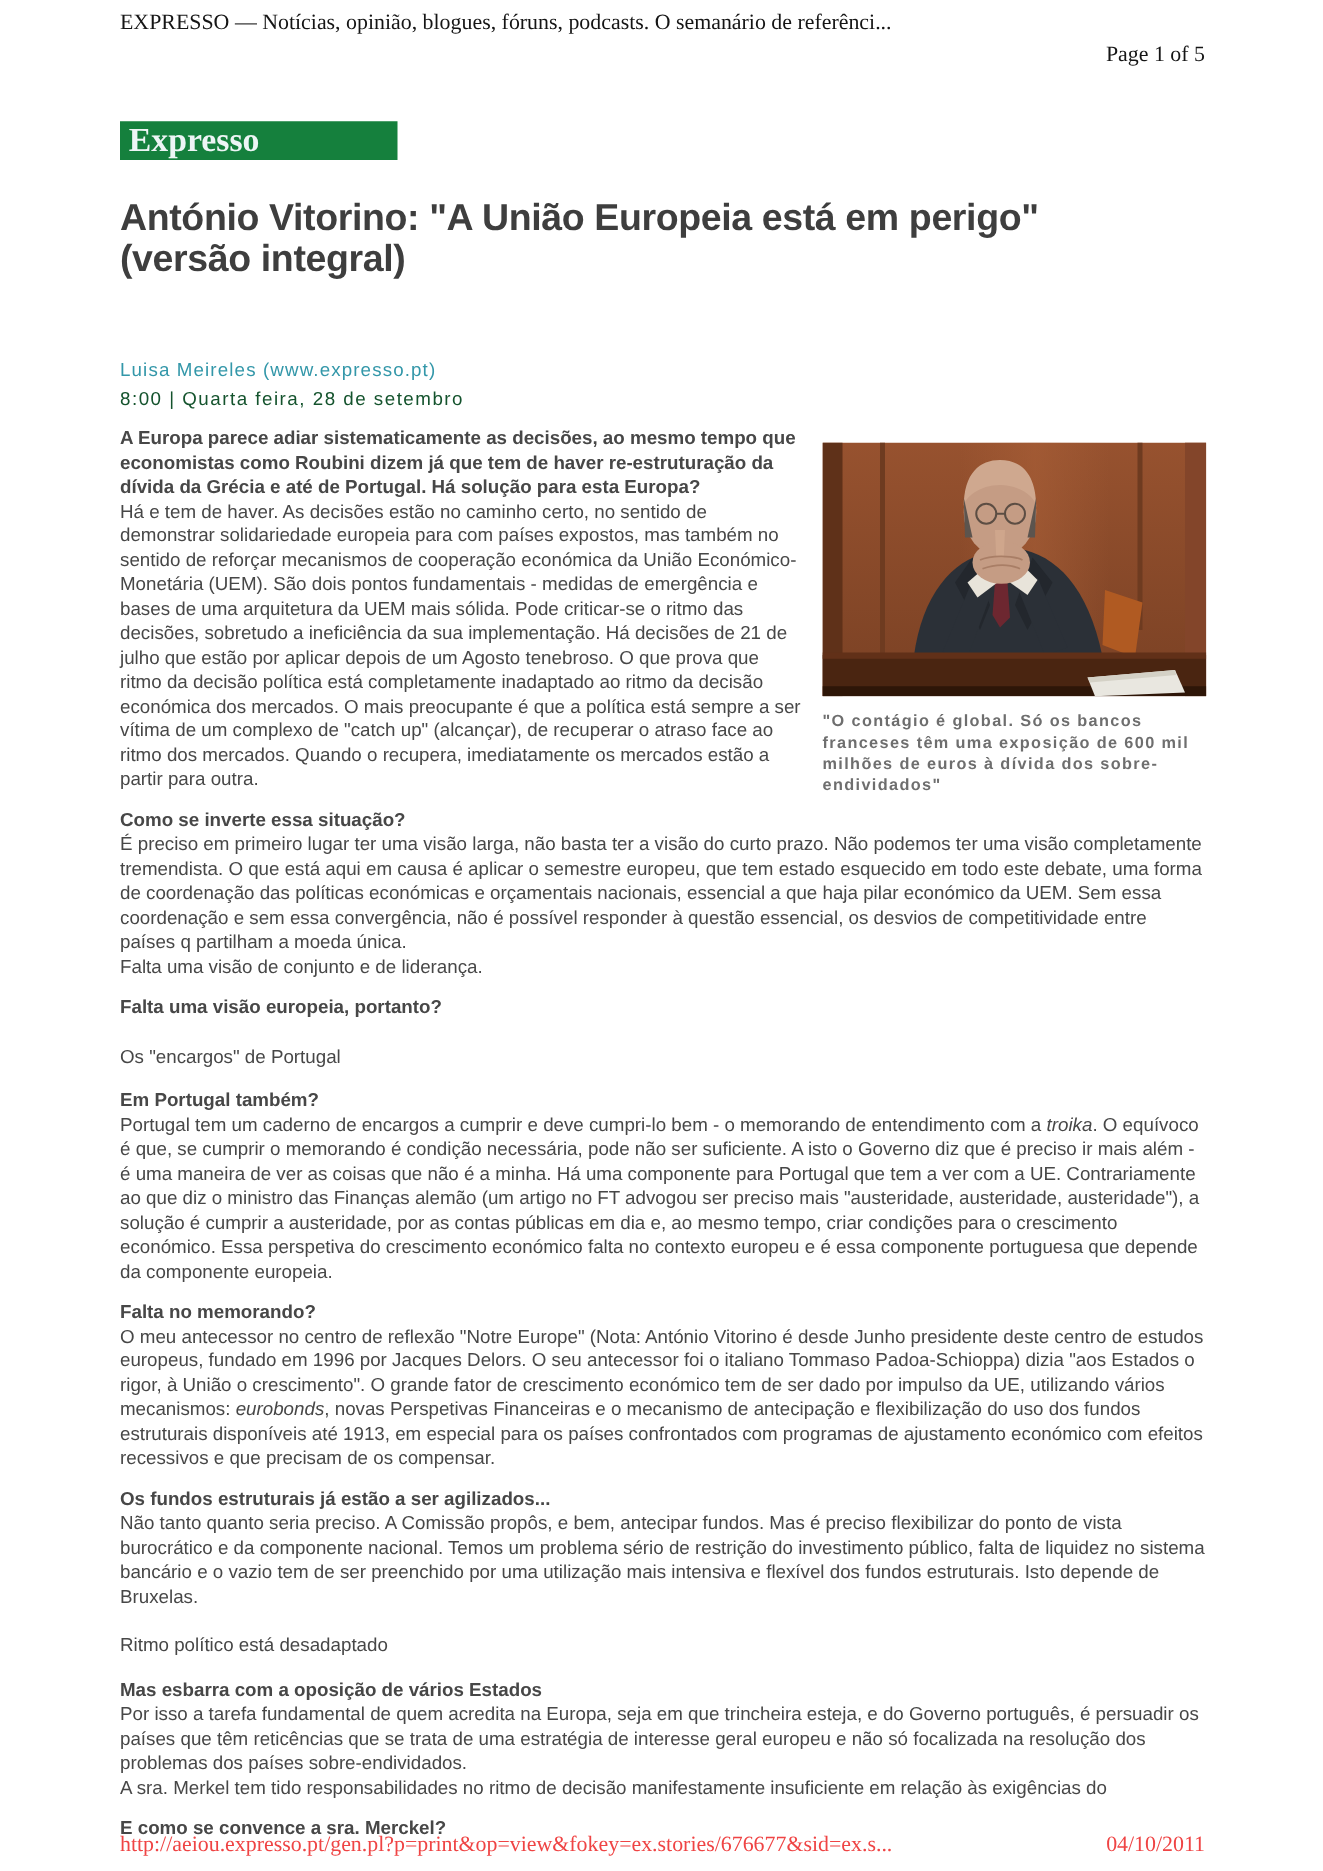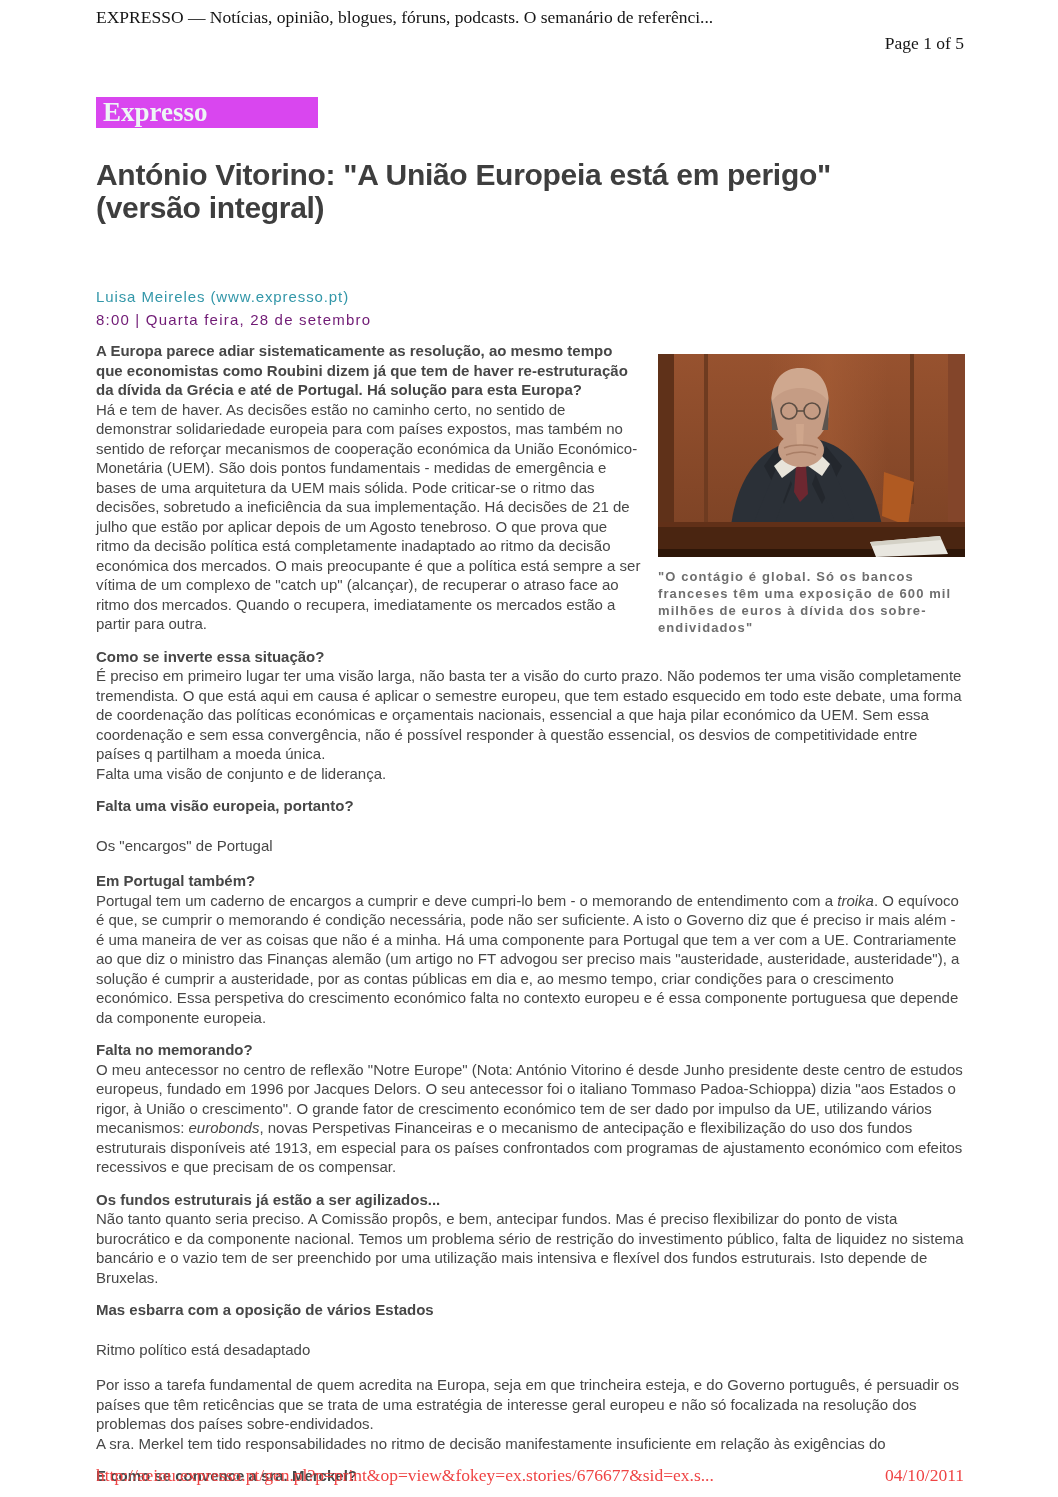--- a/index.html
+++ b/index.html
@@ -10,36 +10,36 @@
   .pageheader{
     position:absolute;top:7px;left:96px;width:868px;
     display:flex;justify-content:space-between;align-items:flex-start;
     font-family:"Liberation Serif",serif;font-size:17.5px;color:#151515;
     white-space:nowrap;
   }
   .pageheader .hleft{overflow:hidden;}
   .pageheader .hright{margin-left:30px;margin-top:26px;}
   .logo{
     position:absolute;top:97px;left:96px;width:222px;height:31px;
-    background:#d946ef;color:#edf5f5;
+    background:#15803d;color:#edf5f5;
     font-family:"Liberation Serif",serif;font-weight:bold;font-size:27px;
     line-height:30px;padding-left:7px;box-sizing:border-box;
   }
   h1.title{
     position:absolute;top:158px;left:96px;width:740px;margin:0;
     font-size:30px;line-height:33px;font-weight:bold;color:#3e3e3e;
     letter-spacing:-0.3px;
   }
   .byline{
     position:absolute;top:288px;left:96px;
     font-size:15px;color:#3397a9;letter-spacing:0.9px;
   }
   .dateline{
     position:absolute;top:311px;left:96px;
-    font-size:15px;color:#701a75;letter-spacing:1.2px;
+    font-size:15px;color:#14532d;letter-spacing:1.2px;
   }
   article.body{
     position:absolute;top:340px;left:96px;width:869px;
     font-size:15px;line-height:19.5px;color:#474747;
   }
   figure.photo-fig{float:right;width:307px;margin:14px 0 8px 16px;padding:0;}
   svg.photo{display:block;width:307px;height:203px;}
   figcaption{
     margin-top:11px;font-weight:bold;font-size:13px;line-height:17px;
     color:#6e6e6e;letter-spacing:1.1px;
@@ -132,35 +132,35 @@
         <rect x="0" y="170" width="307" height="33" fill="#4a2511"></rect>
         <rect x="0" y="168" width="307" height="5" fill="#613018"></rect>
         <rect x="0" y="195" width="307" height="8" fill="#2e1608"></rect>
 
         <path d="M212 188 L282 182 L290 200 L218 203 Z" fill="#e9e7e0"></path>
         <path d="M212 188 L282 182 L283 186 L214 192 Z" fill="#d4d1c6"></path>
       </svg>
       <figcaption>"O contágio é global. Só os bancos franceses têm uma exposição de 600 mil milhões de euros à dívida dos sobre-endividados"</figcaption>
     </figure>
 
-  <p class="blk blk-q">A Europa parece adiar sistematicamente as resolução, ao mesmo tempo que economistas como Roubini dizem já que tem de haver re-estruturação da dívida da Grécia e até de Portugal. Há solução para esta Europa?</p>
+  <p class="blk blk-q">A Europa parece adiar sistematicamente as decisões, ao mesmo tempo que economistas como Roubini dizem já que tem de haver re-estruturação da dívida da Grécia e até de Portugal. Há solução para esta Europa?</p>
       <p class="blk blk-a">Há e tem de haver. As decisões estão no caminho certo, no sentido de demonstrar solidariedade europeia para com países expostos, mas também no sentido de reforçar mecanismos de cooperação económica da União Económico-Monetária (UEM). São dois pontos fundamentais - medidas de emergência e bases de uma arquitetura da UEM mais sólida. Pode criticar-se o ritmo das decisões, sobretudo a ineficiência da sua implementação. Há decisões de 21 de julho que estão por aplicar depois de um Agosto tenebroso. O que prova que ritmo da decisão política está completamente inadaptado ao ritmo da decisão económica dos mercados. O mais preocupante é que a política está sempre a ser vítima de um complexo de "catch up" (alcançar), de recuperar o atraso face ao ritmo dos mercados. Quando o recupera, imediatamente os mercados estão a partir para outra.</p>
       <p class="blk blk-q">Como se inverte essa situação?</p>
       <p class="blk blk-a">É preciso em primeiro lugar ter uma visão larga, não basta ter a visão do curto prazo. Não podemos ter uma visão completamente tremendista. O que está aqui em causa é aplicar o semestre europeu, que tem estado esquecido em todo este debate, uma forma de coordenação das políticas económicas e orçamentais nacionais, essencial a que haja pilar económico da UEM. Sem essa coordenação e sem essa convergência, não é possível responder à questão essencial, os desvios de competitividade entre países q partilham a moeda única.</p>
       <p class="blk blk-a">Falta uma visão de conjunto e de liderança.</p>
       <p class="blk blk-q">Falta uma visão europeia, portanto?</p>
       <p class="blk blk-plain">Os "encargos" de Portugal</p>
       <p class="blk blk-q">Em Portugal também?</p>
       <p class="blk blk-a">Portugal tem um caderno de encargos a cumprir e deve cumpri-lo bem - o memorando de entendimento com a <em>troika</em>. O equívoco é que, se cumprir o memorando é condição necessária, pode não ser suficiente. A isto o Governo diz que é preciso ir mais além - é uma maneira de ver as coisas que não é a minha. Há uma componente para Portugal que tem a ver com a UE. Contrariamente ao que diz o ministro das Finanças alemão (um artigo no FT advogou ser preciso mais "austeridade, austeridade, austeridade"), a solução é cumprir a austeridade, por as contas públicas em dia e, ao mesmo tempo, criar condições para o crescimento económico. Essa perspetiva do crescimento económico falta no contexto europeu e é essa componente portuguesa que depende da componente europeia.</p>
       <p class="blk blk-q">Falta no memorando?</p>
       <p class="blk blk-a">O meu antecessor no centro de reflexão "Notre Europe" (Nota: António Vitorino é desde Junho presidente deste centro de estudos europeus, fundado em 1996 por Jacques Delors. O seu antecessor foi o italiano Tommaso Padoa-Schioppa) dizia "aos Estados o rigor, à União o crescimento". O grande fator de crescimento económico tem de ser dado por impulso da UE, utilizando vários mecanismos: <em>eurobonds</em>, novas Perspetivas Financeiras e o mecanismo de antecipação e flexibilização do uso dos fundos estruturais disponíveis até 1913, em especial para os países confrontados com programas de ajustamento económico com efeitos recessivos e que precisam de os compensar.</p>
       <p class="blk blk-q">Os fundos estruturais já estão a ser agilizados...</p>
       <p class="blk blk-a">Não tanto quanto seria preciso. A Comissão propôs, e bem, antecipar fundos. Mas é preciso flexibilizar do ponto de vista burocrático e da componente nacional. Temos um problema sério de restrição do investimento público, falta de liquidez no sistema bancário e o vazio tem de ser preenchido por uma utilização mais intensiva e flexível dos fundos estruturais. Isto depende de Bruxelas.</p>
+      <p class="blk blk-plain">Ritmo político está desadaptado</p>
       <p class="blk blk-q">Mas esbarra com a oposição de vários Estados</p>
-      <p class="blk blk-plain">Ritmo político está desadaptado</p>
       <p class="blk blk-a">Por isso a tarefa fundamental de quem acredita na Europa, seja em que trincheira esteja, e do Governo português, é persuadir os países que têm reticências que se trata de uma estratégia de interesse geral europeu e não só focalizada na resolução dos problemas dos países sobre-endividados.</p>
       <p class="blk blk-a">A sra. Merkel tem tido responsabilidades no ritmo de decisão manifestamente insuficiente em relação às exigências do</p>
       <p class="blk blk-q">E como se convence a sra. Merckel?</p>
     </article>
 
   <footer class="pagefooter">
     <span>http://aeiou.expresso.pt/gen.pl?p=print&amp;op=view&amp;fokey=ex.stories/676677&amp;sid=ex.s...</span>
     <span>04/10/2011</span>
   </footer>
 

